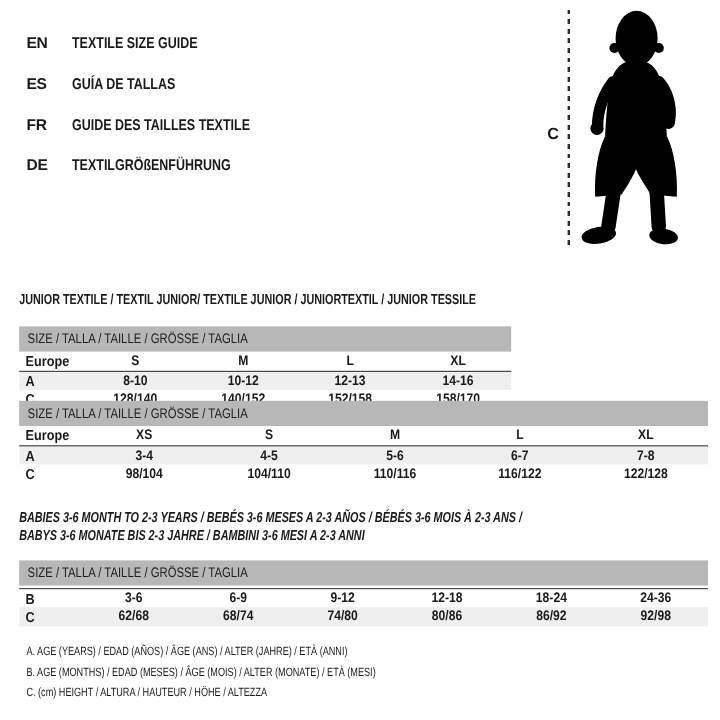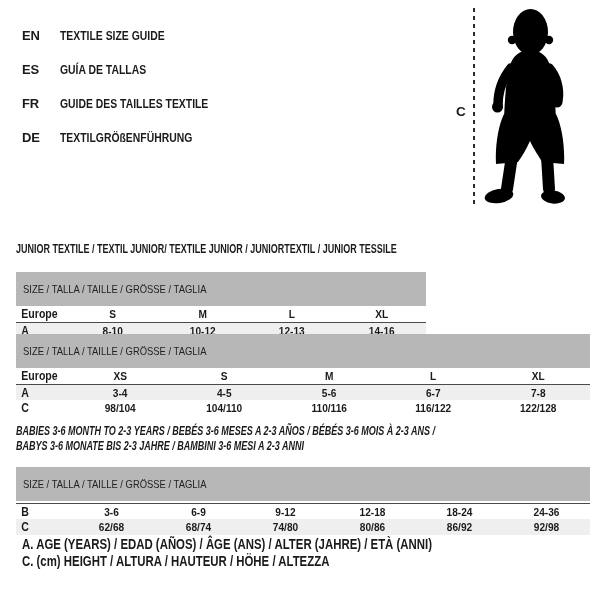--- a/index.html
+++ b/index.html
@@ -33,36 +33,36 @@
 
   
   .stable { position:absolute; }
   .t1 { left:16px; top:214px; width:410px;margin-top:28px; }
   .t2 { left:16px; top:318px; width:574px; }
   .t3 { left:16px; top:424px; width:574px; }
   .ttitle { font-weight:bold; font-size:12px; line-height:14px; height:14px; }
   .ttitle2 { height:30px; line-height:15px;font-style:italic; }
   .subber { font-size:8px; position:relative; top:2px; }
   .hbar {
-    margin-top:16px; height:34px;
+    margin-top:16px; height:21px;
     background:var(--header_bar,#b7b7b7);
     display:flex; align-items:center; padding-left:7px;
     font-size:11.5px; color:#222;
   }
   .t3 .hbar { margin-top:13px; }
   .t3 .rows { padding-top:2px; }
   .trow { display:grid; height:16px; align-items:center; font-size:11.5px;font-weight:bold; }
   .trow.shade { background:var(--row_shade,#efefef); }
   .trow.topline { border-top:1px solid var(--rule,#4a4a4a); }
   .tcell { text-align:center; transform:scaleX(0.88); transform-origin:center; white-space:nowrap; }
   .rowlabel { text-align:left; padding-left:6px; transform-origin:0 50%; font-size:12px; }
 
   
   .legend { position:absolute; left:22px; top:535px; }
-  .legend-line { height:17px; line-height:17px; font-weight:bold; font-size:15px; }
+  .legend-line { height:17px; line-height:17px; font-weight:normal; font-size:10px; }
   .legend-line .condx { transform:scaleX(0.76); }
 </style>
 </head>
 <body>
 
 <div class="canvas">
 
   <div class="lang-block">
     <div class="lang-row">
       <span class="lang-code">EN</span>
@@ -198,17 +198,20 @@
           <div class="tcell">92/98</div>
         </div>
       </div>
   </div>
 
   <div class="legend">
     <div class="legend-line">
       <span class="condx">A. AGE (YEARS) / EDAD (AÑOS) / ÂGE (ANS) / ALTER (JAHRE) / ETÀ (ANNI)</span>
     </div>
     <div class="legend-line">
+      <span class="condx">B. AGE (MONTHS) / EDAD (MESES) / ÂGE (MOIS) / ALTER (MONATE) / ETÀ (MESI)</span>
+    </div>
+    <div class="legend-line">
       <span class="condx">C. (cm) HEIGHT / ALTURA / HAUTEUR / HÖHE / ALTEZZA</span>
     </div>
   </div>
 
 </div>
 
 </body></html>

